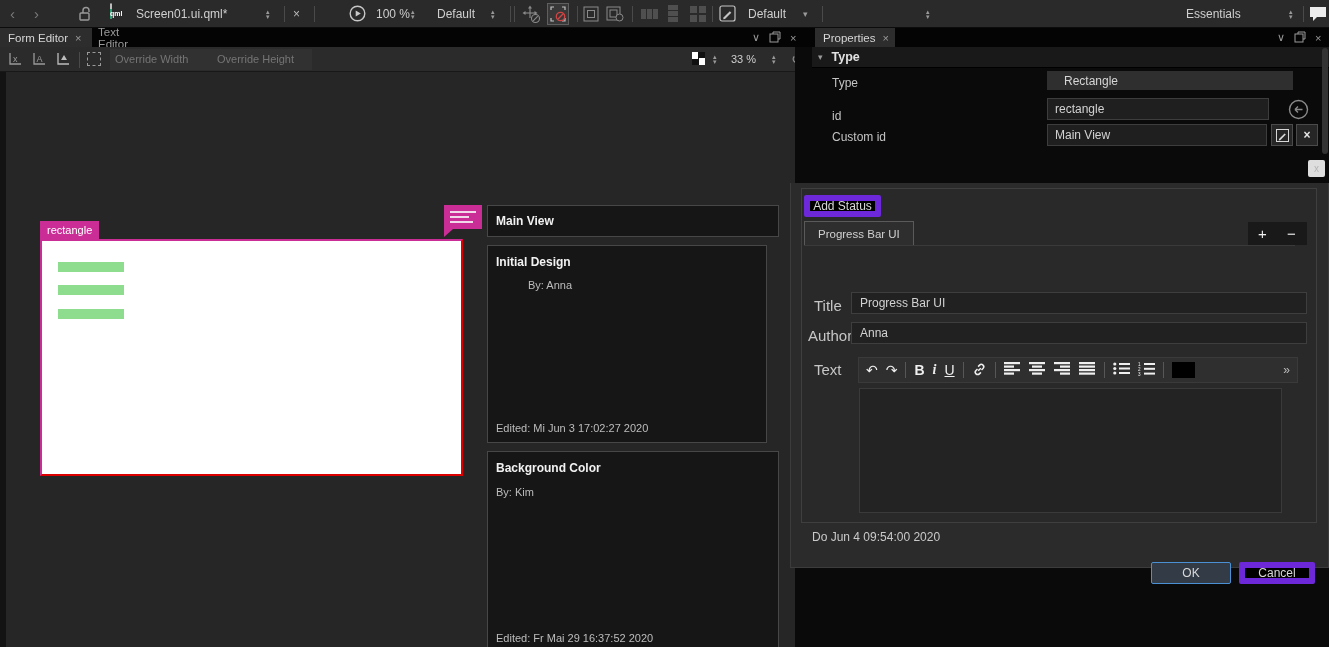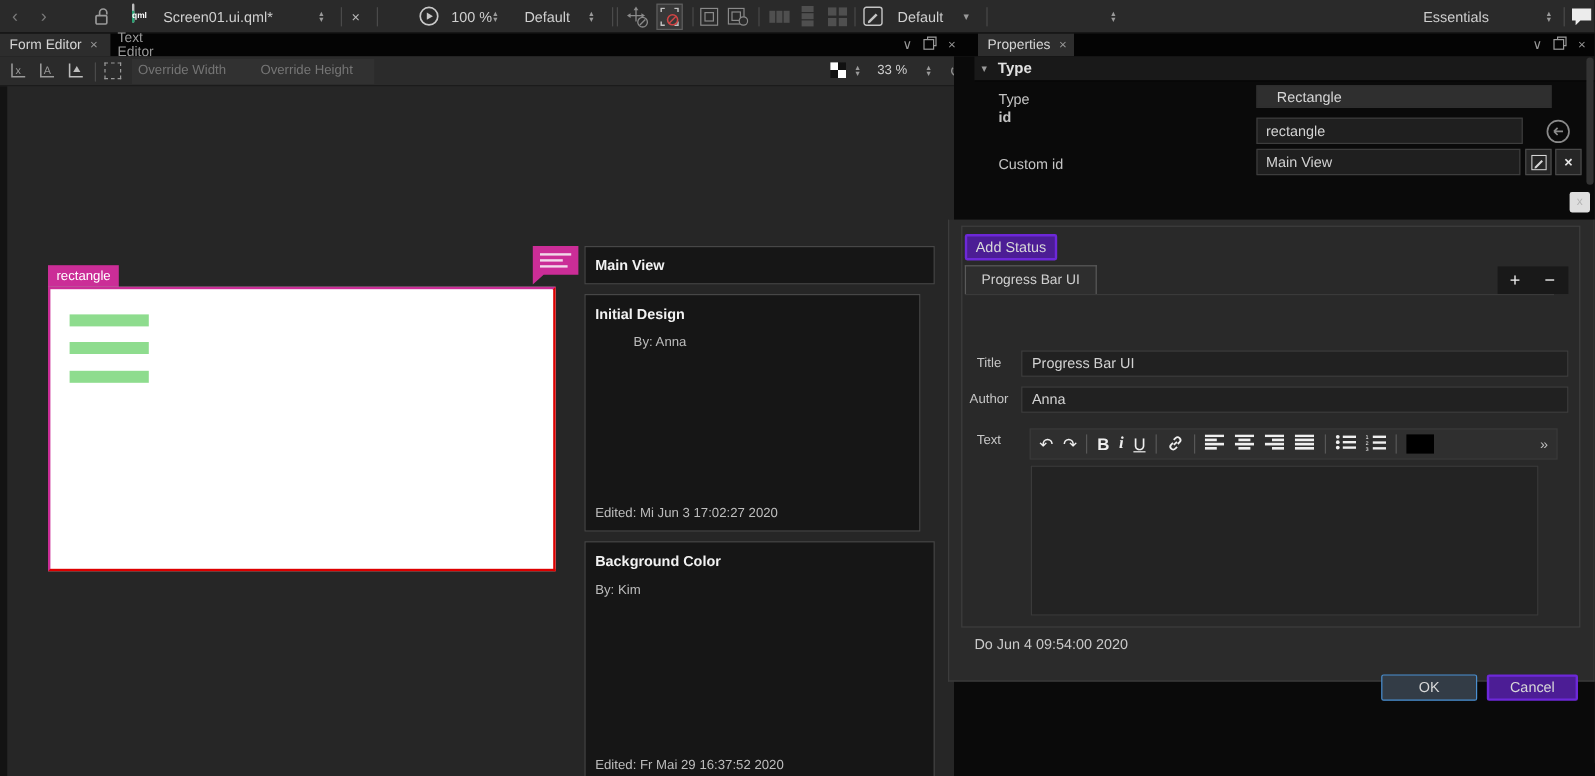--- a/index.html
+++ b/index.html
@@ -63,29 +63,29 @@
   .sqbtn { position:absolute; background:#262626; border:1px solid #4a4a4a; display:flex; align-items:center; justify-content:center; color:#e8e8e8; }
 
   
   .dialog { left:790px; top:155px; width:539px; height:413px; }
   .dlg-title { position:absolute; left:0; top:0; width:539px; height:28px; background:#ffffff; display:flex; align-items:center;
                padding-left:13px; color:#8f8f8f; font-size:13px; }
   .dlg-close { position:absolute; right:4px; top:5px; width:17px; height:17px; background:#dedede; color:#b5b5b5;
                font-size:10px; display:flex; align-items:center; justify-content:center; border-radius:2px; }
   .dlg-body { position:absolute; left:0; top:28px; width:539px; height:385px; background:#2b2b2b; border:1px solid #3c3c3c; border-top:none; }
   .dlg-frame { position:absolute; left:10px; top:5px; width:516px; height:335px; border:1px solid #3f3f3f; background:#292929; }
-  .btn { background:#4c1d95; border:2px solid #6d28d9; color:#d8d8d8; font-size:12px; font-family:inherit;
+  .btn { background:#000000; border:6px solid #6d28d9; color:#d8d8d8; font-size:12px; font-family:inherit;
          display:flex; align-items:center; justify-content:center; border-radius:2px; }
   .btn.ok { background:#333c46; border:1px solid #4a90d2; }
   .dtab { position:absolute; left:13px; top:38px; height:24px; padding:0 13px; border:1px solid #5a5a5a; border-bottom:none;
           display:flex; align-items:center; font-size:11.5px; color:#d0d0d0; background:#2e2e2e; }
   .tabline { position:absolute; left:13px; top:62px; width:491px; height:1px; background:#3a3a3a; }
   .pmblock { position:absolute; left:457px; top:39px; width:59px; height:23px; background:#191919; display:flex; }
   .pmbtn { width:29px; height:23px; color:#f0f0f0; font-size:15px; display:flex; align-items:center; justify-content:center; }
-  .dlabel { position:absolute; color:#c6c6c6; font-size:11px; }
+  .dlabel { position:absolute; color:#c6c6c6; font-size:15px; }
   .dinput { position:absolute; background:#212121; border:1px solid #3e3e3e; color:#d2d2d2; font-size:12px;
             font-family:inherit; padding:0 8px; outline:none; }
   .rtbar { position:absolute; left:67px; top:174px; width:440px; height:26px; background:#2f2f2f; border:1px solid #3a3a3a;
            display:flex; align-items:center; gap:8px; padding:0 7px; }
   .rtbar .ic { color:#efefef; font-size:14px; line-height:1; }
   .rtbar .sep { width:1px; height:16px; background:#575757; }
   .rt-b { font-weight:bold; font-size:16px; }
   .rt-i { font-style:italic; font-weight:bold; font-size:15px; font-family:"Liberation Serif","DejaVu Serif",serif; }
   .rt-u { text-decoration:underline; font-size:14px; }
   .swatch { width:23px; height:16px; background:#000; }
@@ -334,21 +334,21 @@
 
   <div class="abs propspanel">
     <div class="sechead">
       <span class="tri">▾</span>
       <span class="name">Type</span>
     </div>
     <span class="plabel" style="top:29px;">Type</span>
     <div class="pfield typefield" style="left:252px;top:24px;width:246px;height:19px;">
       <span>Rectangle</span>
     </div>
-    <span class="plabel" style="top:44px;font-weight:bold;">id</span>
+    <span class="plabel" style="top:62px;">id</span>
     <input class="pfield" style="left: 252px; top: 51px; width: 222px; height: 22px;" value="rectangle">
     <span class="abs" style="left:493px;top:52px;">
       <svg width="21" height="21" viewBox="0 0 21 21">
           <circle cx="10.5" cy="10.5" r="9" stroke="#8a8a8a" stroke-width="1.4" fill="none"></circle>
           <path d="M14.5 10.5 H7 M7 10.5 l3 -3 M7 10.5 l3 3" stroke="#8a8a8a" stroke-width="1.4" fill="none"></path>
         </svg>
     </span>
     <span class="plabel" style="top:83px;">Custom id</span>
     <input class="pfield" style="left: 252px; top: 77px; width: 220px; height: 22px;" value="Main View">
     <span class="sqbtn" style="left:476px;top:77px;width:22px;height:22px;">

